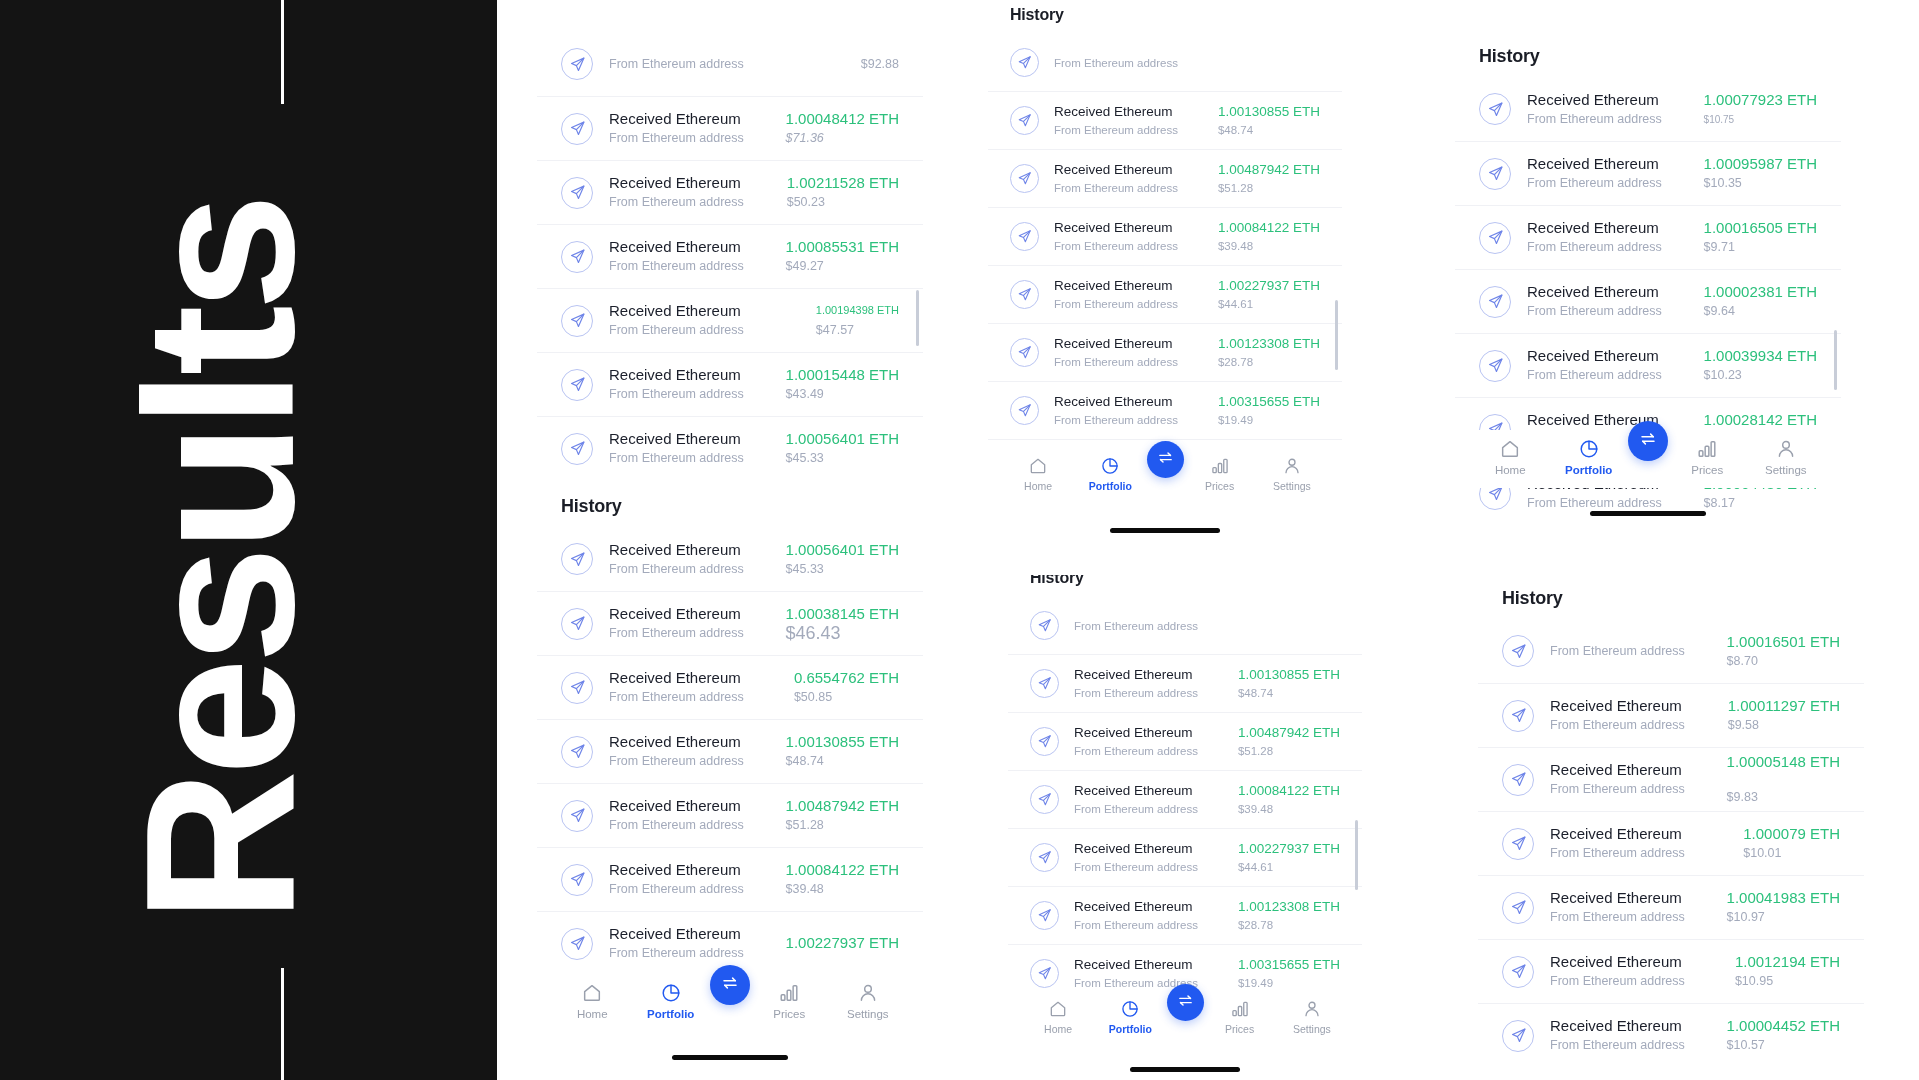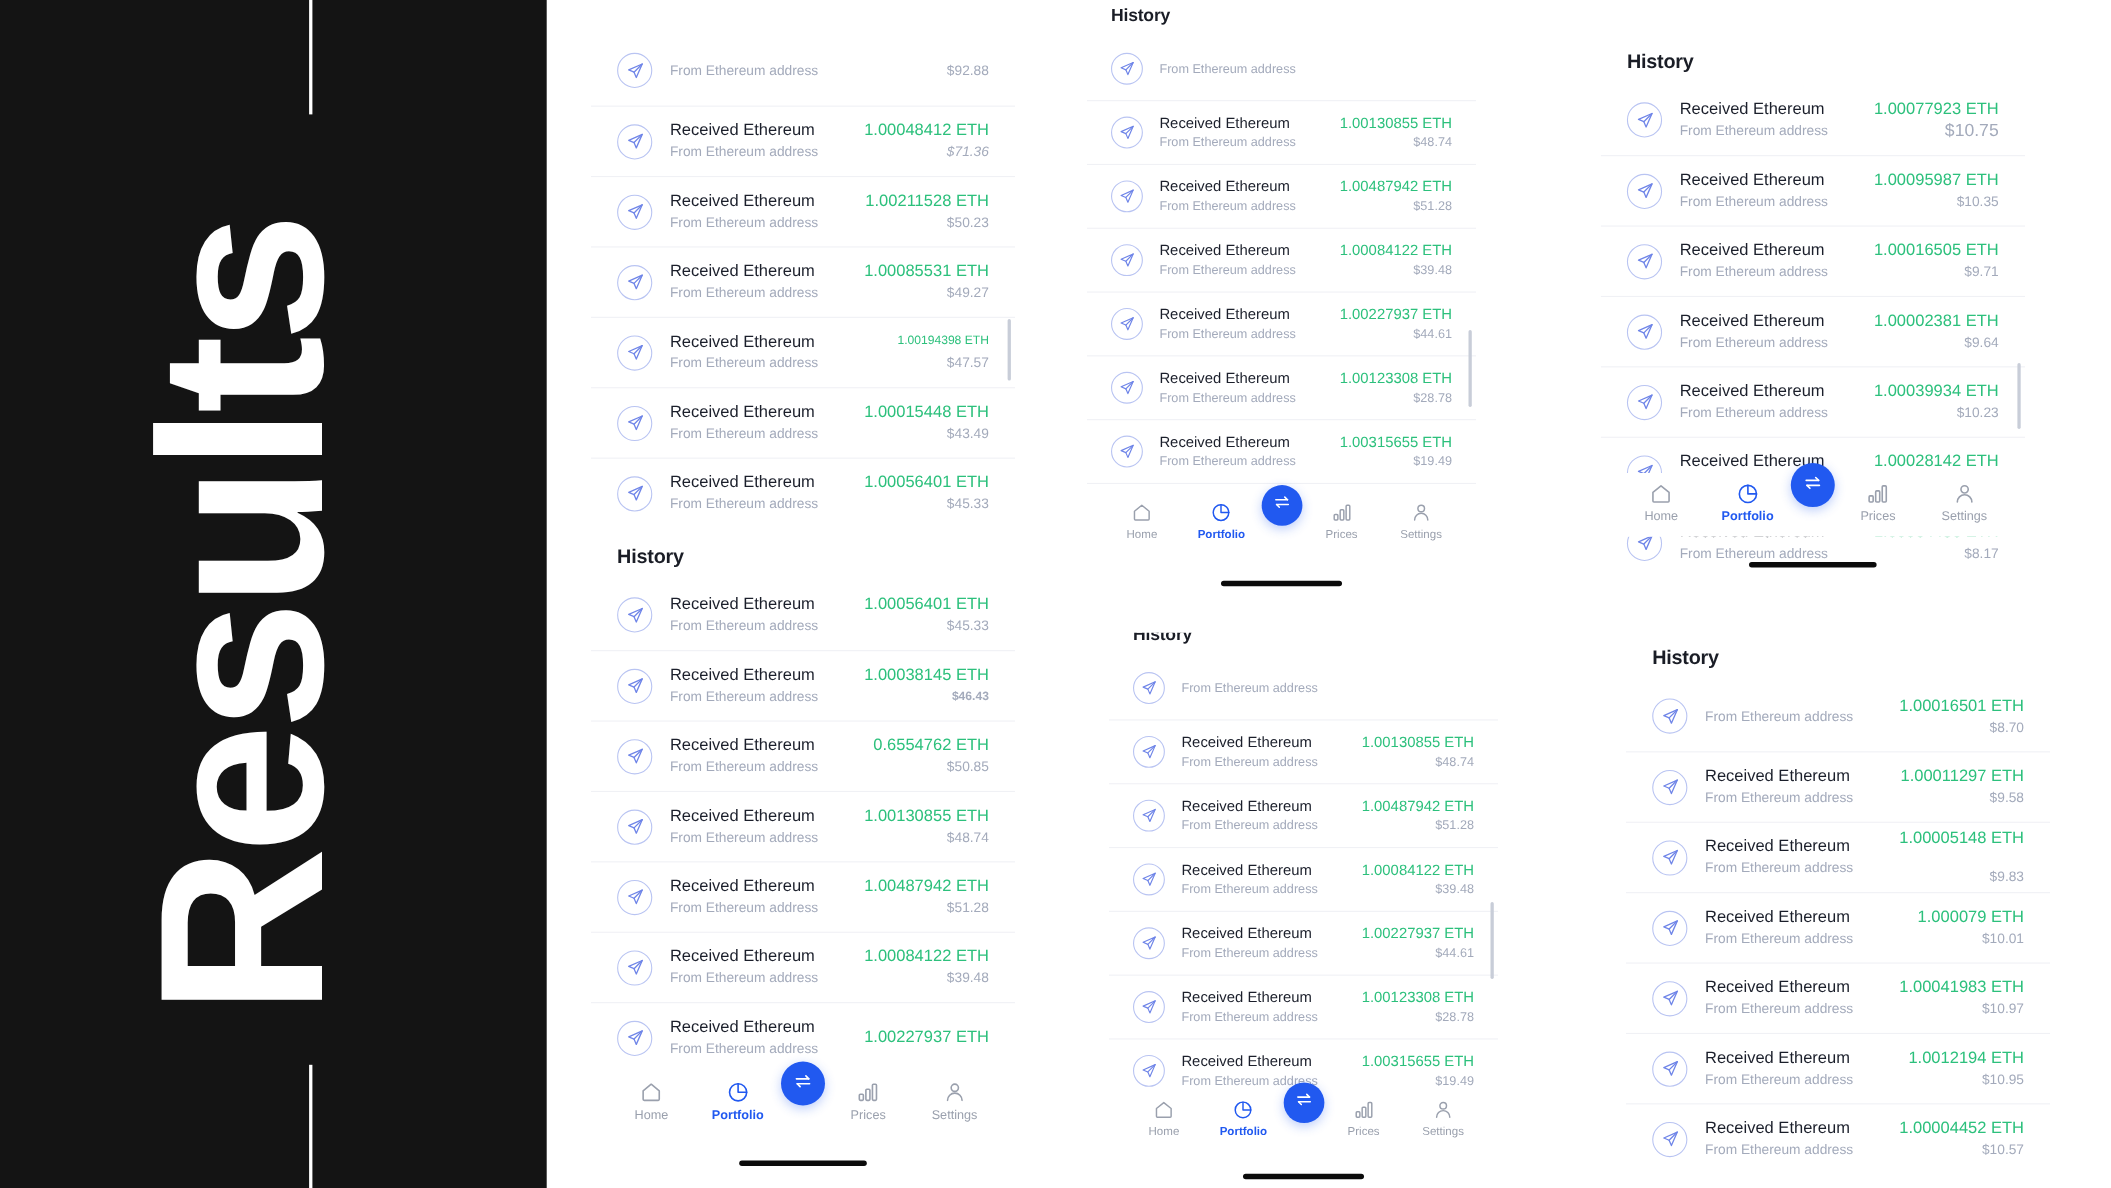--- a/index.html
+++ b/index.html
@@ -98,21 +98,20 @@
     overflow: hidden;
   }
   .tx-sub {
     color: #a3aabb;
     white-space: nowrap;
     overflow: hidden;
   }
 
   .tx-right {
     flex: 0 0 auto;
-    text-align: right;
   }
   .tx-eth {
     color: #2cc07c;
     white-space: nowrap;
   }
   .tx-usd {
     color: #a3aabb;
     white-space: nowrap;
   }
 
@@ -316,21 +315,21 @@
   <path d="M20 4 L4.5 10.8 L10.6 13.4 L13.2 19.5 Z"></path>
                     <path d="M20 4 L10.6 13.4"></path>
                   </svg>
                 </div>
                 <div class="tx-mid">
                   <div class="tx-title" style="font-size: 15px; line-height: 19px;">Received Ethereum</div>
                   <div class="tx-sub" style="font-size: 12.5px; line-height: 17.5px; margin-top: 2px;">From Ethereum address</div>
                 </div>
                 <div class="tx-right">
                   <div class="tx-eth" style="font-size: 15px; line-height: 19px;">1.00038145 ETH</div>
-                  <div class="tx-usd" style="font-size: 11px; line-height: 17.5px; margin-top: 2px; font-weight: bold;">$46.43</div>
+                  <div class="tx-usd" style="font-size: 18px; line-height: 17.5px; margin-top: 2px;">$46.43</div>
                 </div>
               </div>
               <div class="tx-row" style="height: 64px; padding: 0px 24px; gap: 16px;">
                 <div class="tx-icon" style="width: 32px; height: 32px;">
                   <svg width="19" height="19" viewBox="0 0 24 24" fill="none" stroke="#6f85e8" stroke-width="1.5" stroke-linecap="round" stroke-linejoin="round">
   <path d="M20 4 L4.5 10.8 L10.6 13.4 L13.2 19.5 Z"></path>
                     <path d="M20 4 L10.6 13.4"></path>
                   </svg>
                 </div>
                 <div class="tx-mid">
@@ -849,21 +848,21 @@
   <path d="M20 4 L4.5 10.8 L10.6 13.4 L13.2 19.5 Z"></path>
                     <path d="M20 4 L10.6 13.4"></path>
                   </svg>
                 </div>
                 <div class="tx-mid">
                   <div class="tx-title" style="font-size: 15px; line-height: 19px;">Received Ethereum</div>
                   <div class="tx-sub" style="font-size: 12.5px; line-height: 17.5px; margin-top: 2px;">From Ethereum address</div>
                 </div>
                 <div class="tx-right">
                   <div class="tx-eth" style="font-size: 15px; line-height: 19px;">1.00077923 ETH</div>
-                  <div class="tx-usd" style="font-size: 16px; line-height: 17.5px; margin-top: 2px;">$10.75</div>
+                  <div class="tx-usd" style="font-size: 10px; line-height: 17.5px; margin-top: 2px;">$10.75</div>
                 </div>
               </div>
               <div class="tx-row" style="height: 64px; padding: 0px 24px; gap: 16px;">
                 <div class="tx-icon" style="width: 32px; height: 32px;">
                   <svg width="19" height="19" viewBox="0 0 24 24" fill="none" stroke="#6f85e8" stroke-width="1.5" stroke-linecap="round" stroke-linejoin="round">
   <path d="M20 4 L4.5 10.8 L10.6 13.4 L13.2 19.5 Z"></path>
                     <path d="M20 4 L10.6 13.4"></path>
                   </svg>
                 </div>
                 <div class="tx-mid">

